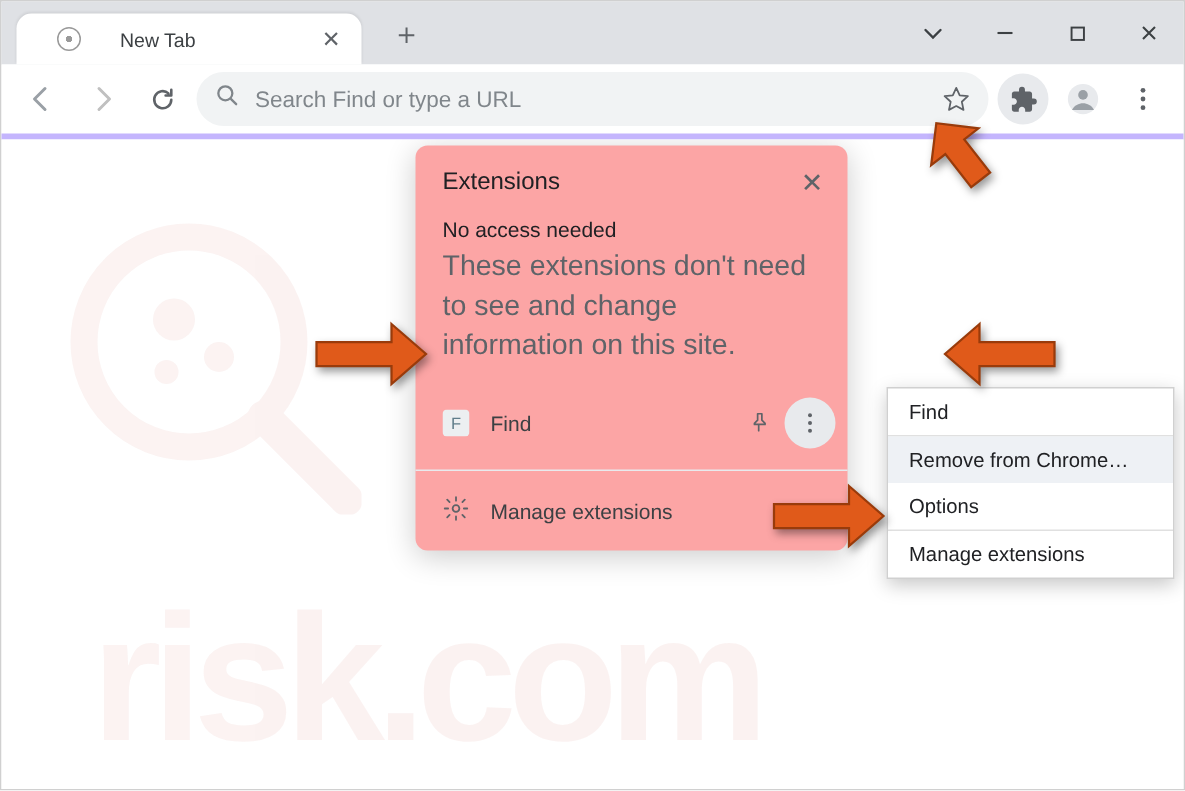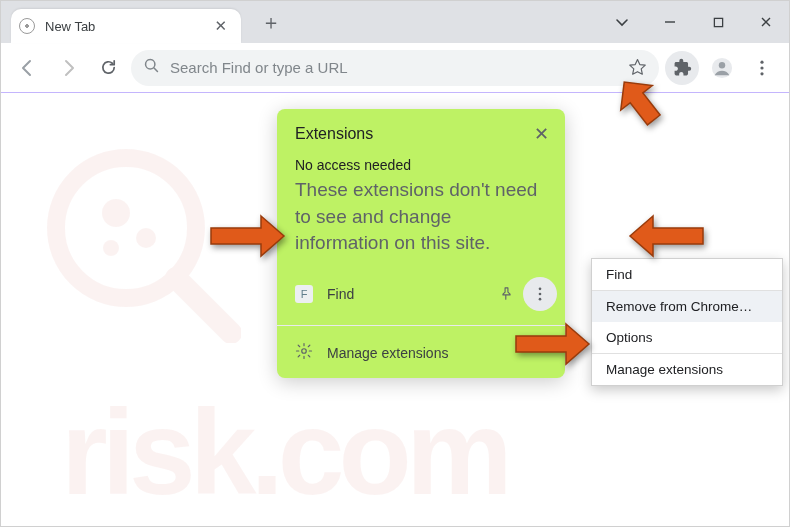--- a/index.html
+++ b/index.html
@@ -3,52 +3,52 @@
 <meta charset="utf-8">
 <style>
   * { box-sizing: border-box; margin: 0; padding: 0; font-family: "Segoe UI", Arial, sans-serif; }
   body { width: 790px; height: 527px; background: #fff; position: relative; overflow: hidden; }
   
   
   .window { width: 790px; height: 527px; border: 1px solid #d0d0d0; background: #fff; position: relative; }
   
   
   .titlebar { height: 42px; background: #dfe1e5; display: flex; align-items: center; padding-left: 10px; }
-  .tab { background: #fff; height: 34px; margin-top: 8px; border-radius: 10px 10px 0 0; display: flex; align-items: center; padding: 0 10px 0 8px; min-width: 230px; box-shadow: 0 -1px 2px rgba(0,0,0,0.08); }
+  .tab { background: #fff; height: 34px; margin-top: 8px; border-radius: 10px 10px 0 0; display: flex; align-items: center; padding: 0 10px 0 27px; min-width: 230px; box-shadow: 0 -1px 2px rgba(0,0,0,0.08); gap: 16px; }
   .tab-favicon { width: 16px; height: 16px; border: 1.5px solid #9a9a9a; border-radius: 50%; margin-right: 10px; position: relative; }
   .tab-favicon::after { content: ""; position: absolute; top: 2px; left: 2px; right: 2px; bottom: 2px; background: radial-gradient(circle at center, #9a9a9a 0 2px, transparent 2px); border-radius: 50%; }
   .tab-title { font-size: 13px; color: #3c4043; flex: 1; }
   .tab-close { font-size: 15px; color: #5f6368; padding: 2px 4px; cursor: pointer; }
   .newtab-btn { margin-left: 14px; font-size: 20px; color: #5f6368; cursor: pointer; padding: 3px 6px; }
   .spacer { flex: 1; }
   .win-controls { display: flex; align-items: center; height: 42px; padding-right: 8px; gap: 18px; color: #3c4043; }
   .win-btn { width: 30px; height: 30px; display: flex; align-items: center; justify-content: center; cursor: pointer; }
   .caret-down svg, .win-btn svg { stroke: #3c4043; }
   
   
-  .toolbar { height: 50px; background: #fff; border-bottom: 1px solid #c4b5fd; display: flex; align-items: center; padding: 1px 10px; gap: 6px; }
+  .toolbar { height: 50px; background: #fff; border-bottom: 4px solid #c4b5fd; display: flex; align-items: center; padding: 1px 10px; gap: 6px; }
   .nav-btn { width: 34px; height: 34px; display: flex; align-items: center; justify-content: center; border-radius: 50%; color: #5f6368; cursor: pointer; }
   .nav-btn.disabled { color: #bdbdbd; }
   .omnibox { flex: 1; height: 36px; background: #f1f3f4; border-radius: 18px; display: flex; align-items: center; padding: 0 12px; gap: 10px; }
   .omnibox input { border: none; background: transparent; font-size: 15px; color: #5f6368; flex: 1; outline: none; }
   .omnibox input::placeholder { color: #80868b; }
   .star-btn { color: #5f6368; display: flex; align-items: center; }
   .tool-icon { width: 34px; height: 34px; display: flex; align-items: center; justify-content: center; border-radius: 50%; cursor: pointer; color: #5f6368; }
   .tool-icon.active { background: #e8eaed; }
   
   
   .content { position: relative; width: 100%; height: calc(100% - 92px); background: #fff; overflow: hidden; }
   
   
   .watermark { position: absolute; inset: 0; display: flex; align-items: center; justify-content: center; opacity: 0.06; pointer-events: none; }
   .wm-logo { position: absolute; left: 40px; top: 50px; width: 200px; height: 200px; }
   .wm-text { position: absolute; left: 60px; top: 290px; font-size: 120px; font-weight: 800; color: #c0392b; letter-spacing: -6px; white-space: nowrap; }
   
   
-  .ext-popup { position: absolute; left: 276px; top: 16px; width: 288px; background: #bef264; border-radius: 8px; box-shadow: 0 4px 20px rgba(0,0,0,0.2); padding: 0; z-index: 5; }
+  .ext-popup { position: absolute; left: 276px; top: 4px; width: 288px; background: #fca5a5; border-radius: 8px; box-shadow: 0 4px 20px rgba(0,0,0,0.2); padding: 0; z-index: 5; }
   .ext-head { display: flex; align-items: center; padding: 14px 16px 10px 18px; }
   .ext-title { font-size: 16px; color: #202124; flex: 1; }
   .ext-close { color: #5f6368; cursor: pointer; font-size: 18px; }
   .ext-section { padding: 2px 18px 12px 18px; }
   .ext-sec-title { font-size: 14px; font-weight: 400; color: #202124; margin-bottom: 4px; }
   .ext-sec-desc { font-size: 19px; color: #5f6368; line-height: 1.4; }
   .ext-row { display: flex; align-items: center; padding: 8px 8px 8px 18px; }
   .ext-fav { width: 18px; height: 18px; margin-right: 14px; }
   .ext-name { font-size: 14px; color: #3c4043; flex: 1; }
   .ext-act { width: 34px; height: 34px; display: flex; align-items: center; justify-content: center; color: #5f6368; border-radius: 50%; cursor: pointer; }

